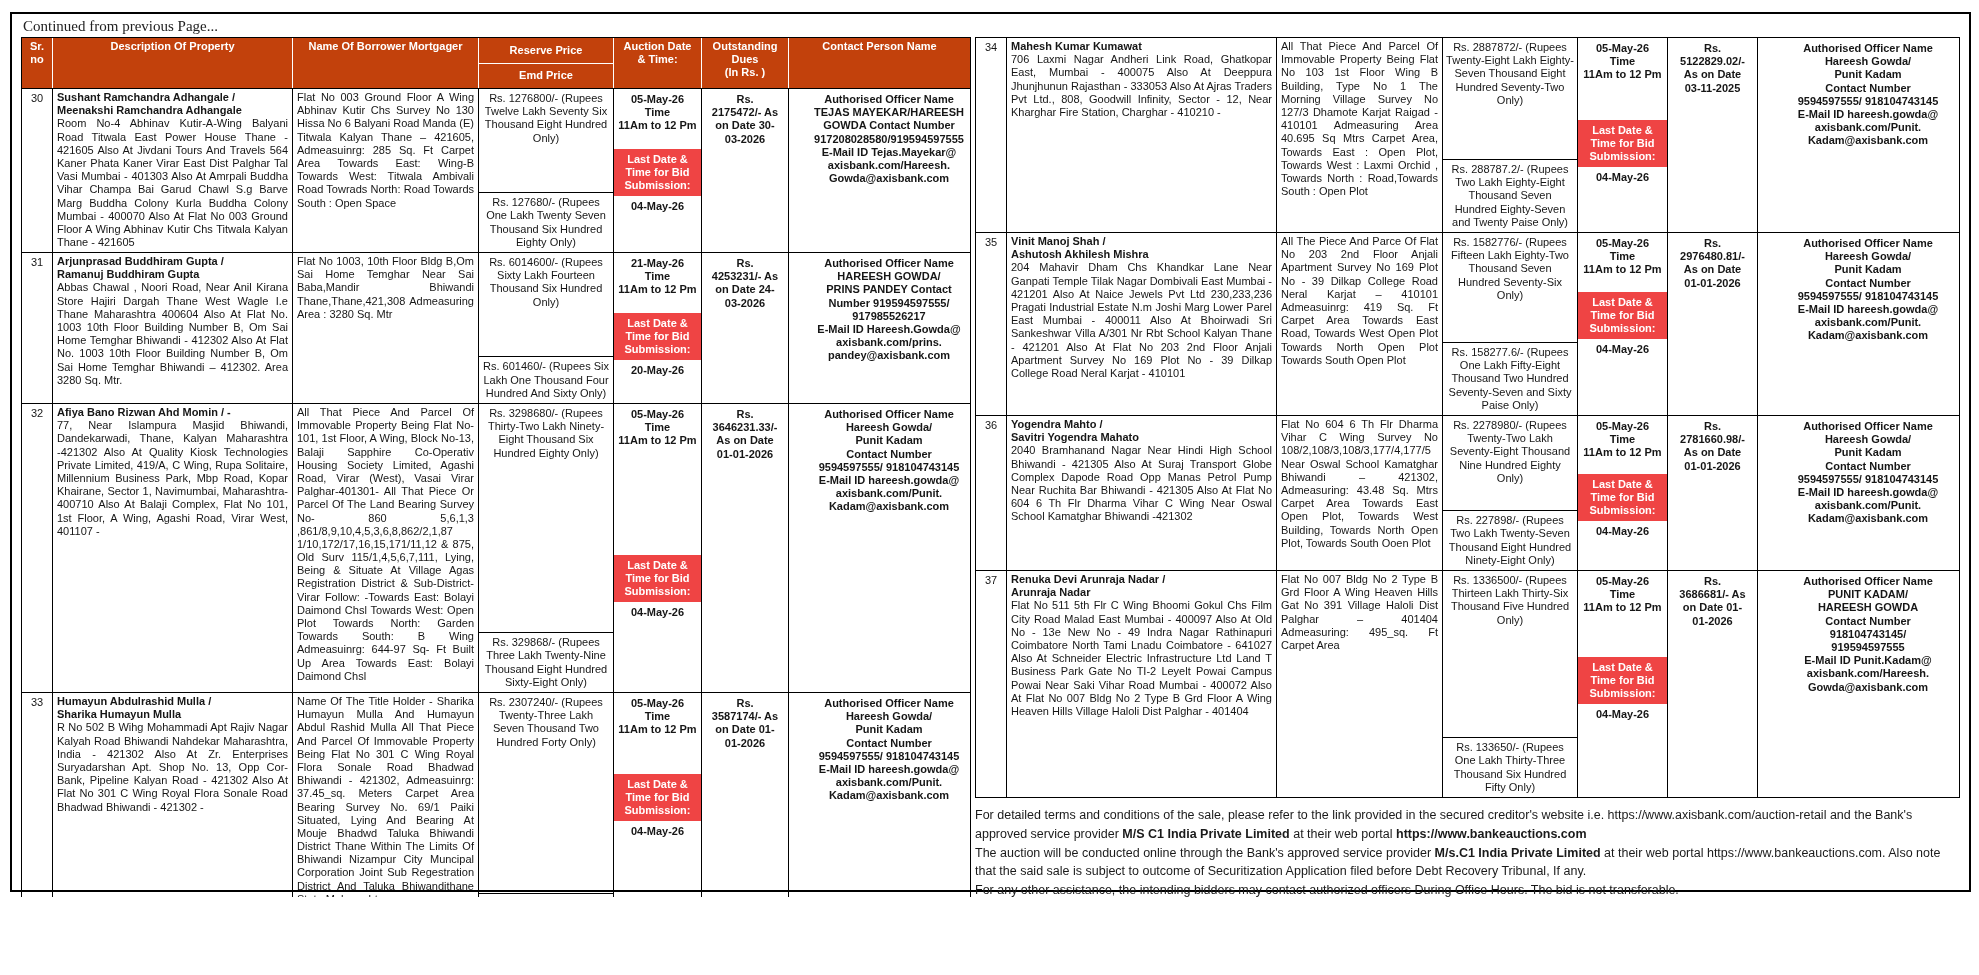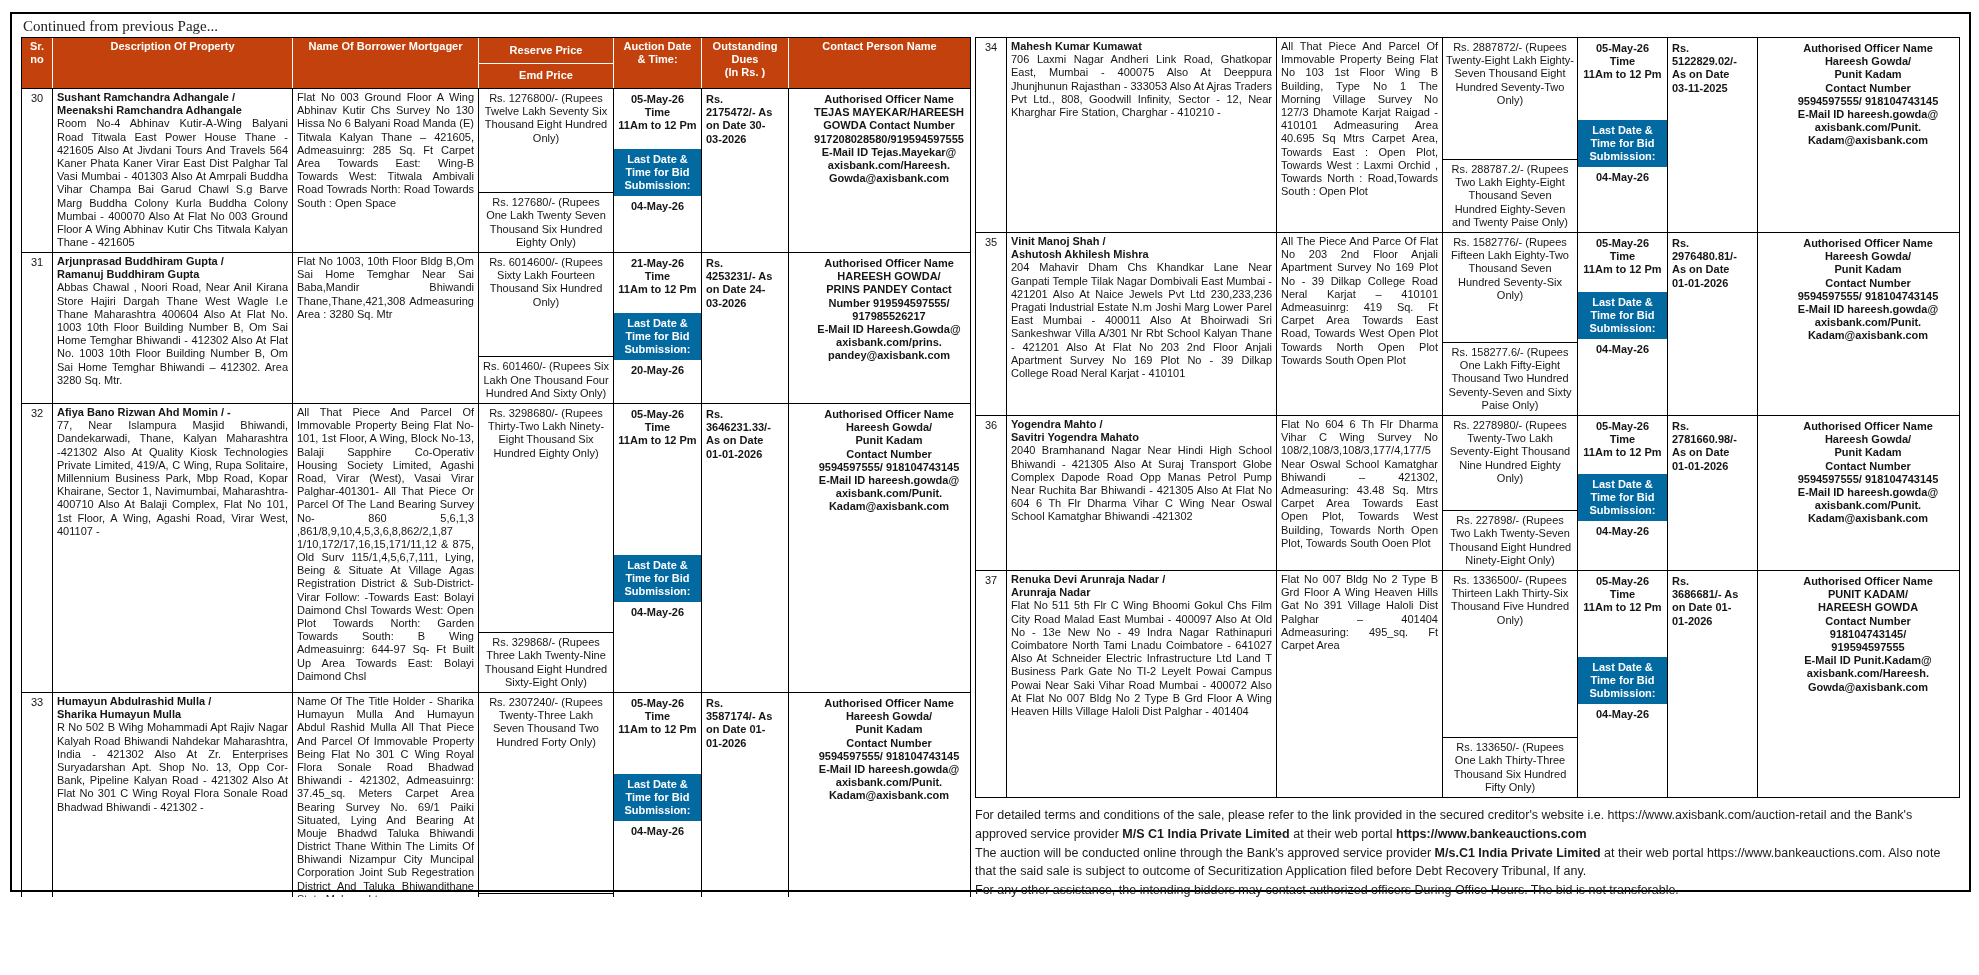--- a/index.html
+++ b/index.html
@@ -27,23 +27,23 @@
   .pre{white-space:pre-line;}
   
   .sr{font-weight:normal;text-align:center;padding-top:3px;}
   .names{font-weight:bold;white-space:pre-line;}
   .address,.desc{text-align:justify;}
   .pricecell{padding:0;display:flex;flex-direction:column;text-align:center;justify-content:center;}
   .reserve{flex:1;padding:3px 3px;}
   .emd{border-top:1px solid #000;padding:3px 3px;}
   .auctioncell{padding:0;display:flex;flex-direction:column;text-align:center;font-weight:bold;}
   .auction-date{padding:4px 2px 2px;}
-  .bid-label{background:#0369a1;color:#fff;font-weight:bold;text-align:center;padding:4px 2px;}
+  .bid-label{background:#ef4444;color:#fff;font-weight:bold;text-align:center;padding:4px 2px;}
   .bid-last{padding:4px 2px;}
-  .dues{font-weight:bold;text-align:left;padding-top:4px;}
+  .dues{font-weight:bold;text-align:center;padding-top:4px;}
   .contact{font-weight:bold;text-align:center;padding-top:4px;padding-left:23px;}
   
   .t-left .rows .row:nth-child(1){min-height:163px;}
   .t-left .rows .row:nth-child(2){min-height:150px;}
   .t-left .rows .row:nth-child(3){min-height:288px;}
   .t-left .rows .row:nth-child(4){min-height:273px;}
   .t-right .rows .row:nth-child(1){min-height:194px;}
   .t-right .rows .row:nth-child(2){min-height:182px;}
   .t-right .rows .row:nth-child(3){min-height:154px;}
   .t-right .rows .row:nth-child(4){min-height:226px;}

